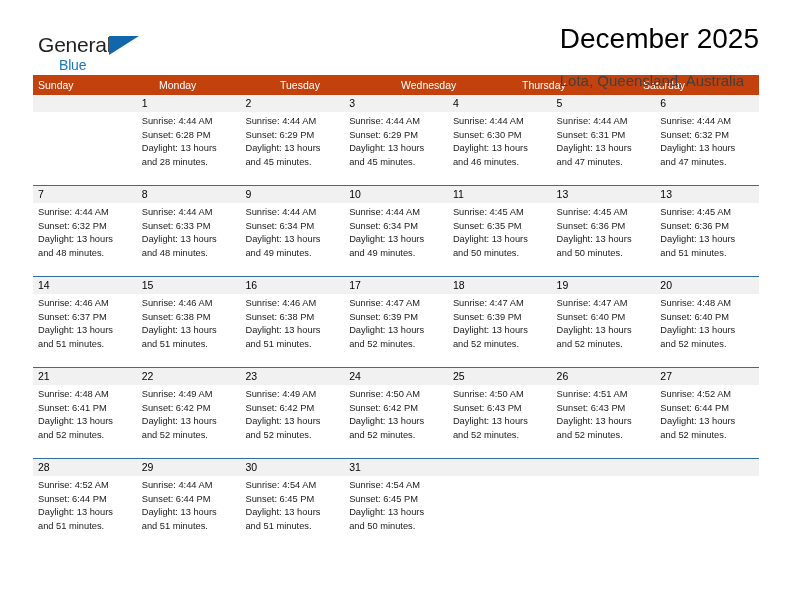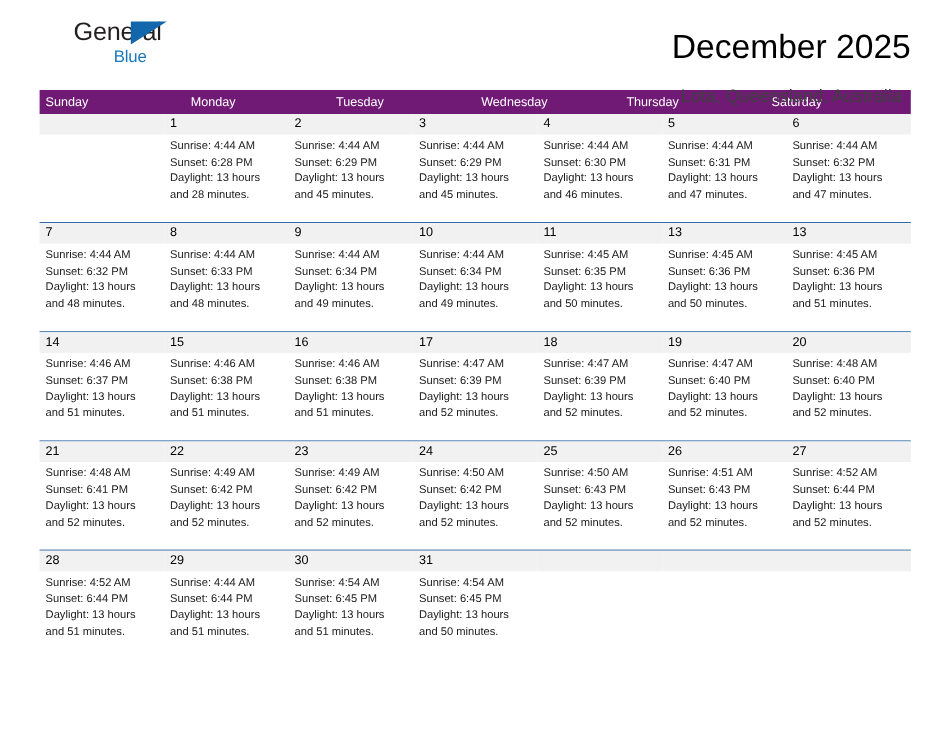--- a/index.html
+++ b/index.html
@@ -26,24 +26,23 @@
   
   .header {
     position: relative;
     height: 75px;
     margin: 0 33px;
   }
 
   .logo {
     position: absolute;
     left: 5px;
-    top: 16px;
+    top: 34px;
     width: 120px;
     height: 48px;
-    text-align: center;
   }
   .logo-general {
     font-size: 21px;
     color: #231f20;
     letter-spacing: -0.2px;
     line-height: 22px;
     font-family: "Liberation Sans", sans-serif;
   }
   .logo-blue {
     font-size: 14px;
@@ -61,21 +60,21 @@
     width: 0;
     height: 0;
     border-left: 30px solid #1266ab;
     border-bottom: 19px solid transparent;
   }
 
   .title-block {
     position: absolute;
     right: 0;
     top: 22px;
-    text-align: center;
+    text-align: left;
   }
   .cal-title {
     font-size: 28px;
     color: #000000;
     line-height: 33px;
     white-space: nowrap;
   }
   .cal-subtitle {
     font-size: 15px;
     color: #404040;
@@ -85,21 +84,21 @@
   }
 
   
   .calendar {
     margin: 0 33px;
     width: 726px;
   }
 
   .dow-row {
     display: flex;
-    background: #701a75;
+    background: #c2410c;
     height: 20px;
   }
   .dow-cell {
     flex: 1 1 0;
     color: #ffffff;
     font-size: 10.5px;
     line-height: 20px;
     padding-left: 5px;
     white-space: nowrap;
   }

